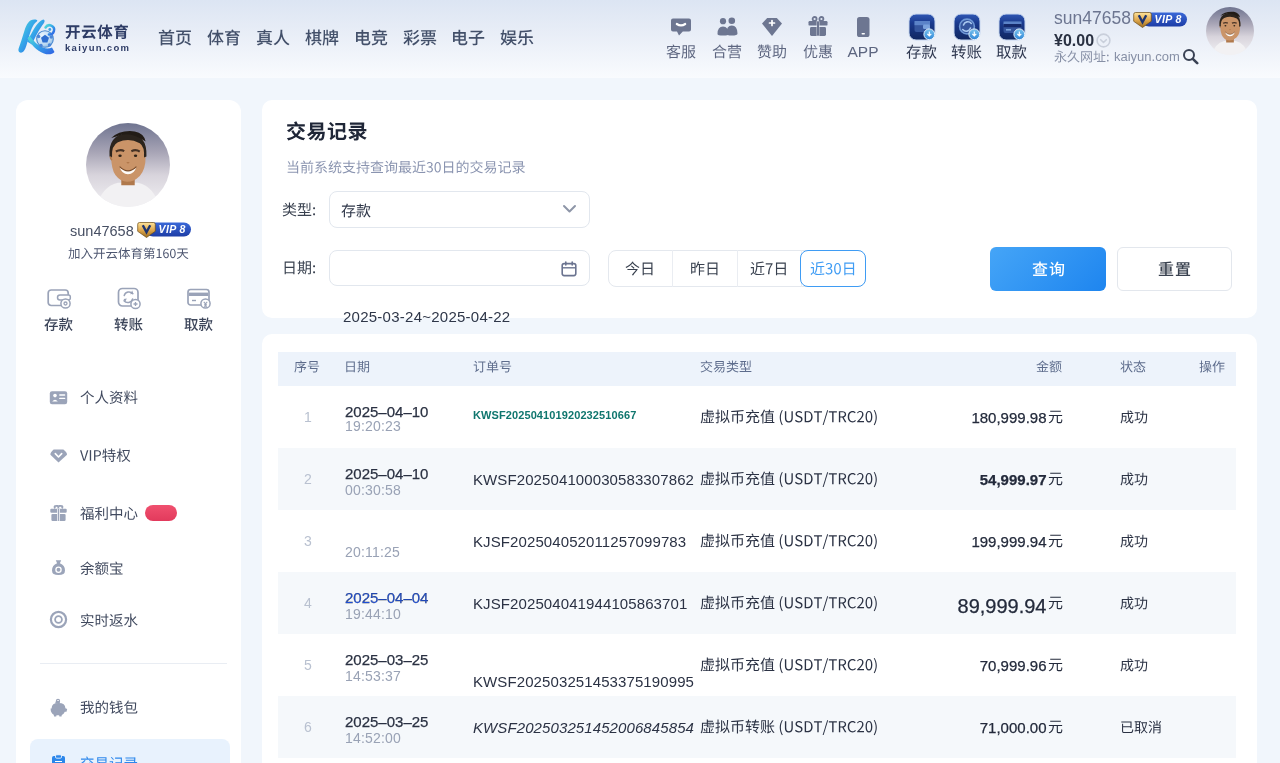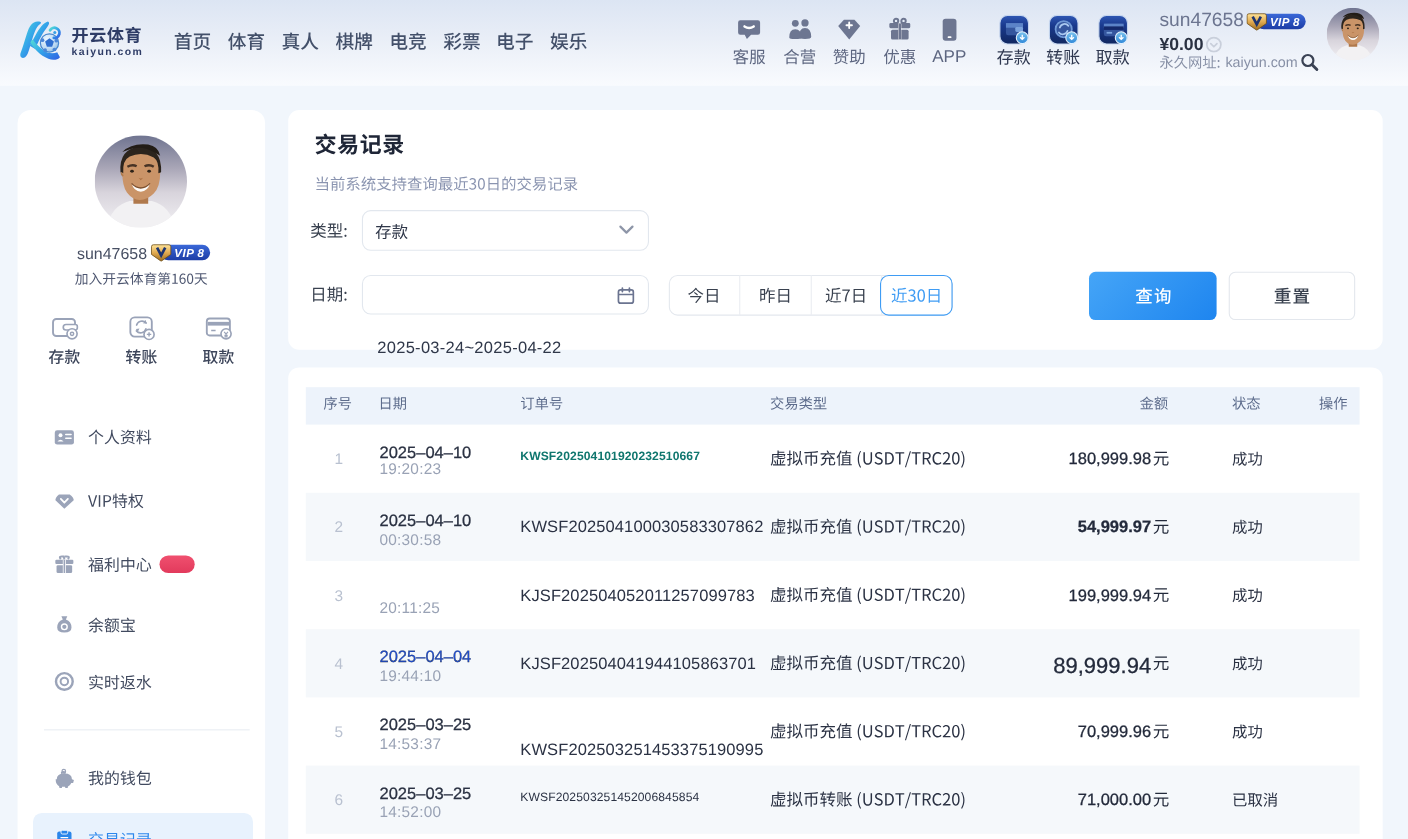--- a/index.html
+++ b/index.html
@@ -959,21 +959,21 @@
     <svg class="r" style="left:1120.0px;top:658.2px" width="30" height="17">
       <g transform="translate(0,12.32) scale(0.014000,-0.014000)" fill="#2b3244">
         <use href="#r6210" x="0"></use>
         <use href="#r529f" x="1000"></use>
       </g>
     </svg>
     <div class="abs" style="left:278px;top:696px;width:958px;height:62px;background:#f5f8fb"></div>
     <div class="t" style="left:308.0px;transform:translateX(-50%);top:720.1px;font-size:14px;color:#b9c1d0;font-weight:400;">6</div>
     <div class="t" style="left:345.0px;top:714.3px;font-size:15px;color:#2a3142;font-weight:400;letter-spacing:0px;-webkit-text-stroke:0.25px #2a3142;">2025–03–25</div>
     <div class="t" style="left:345.0px;top:731.1px;font-size:14px;color:#99a2b5;font-weight:400;letter-spacing:0.2px;">14:52:00</div>
-    <div class="t" style="left:473.0px;top:719.8px;font-size:11px;color:#2b3244;font-weight:400;letter-spacing:0.1px;">KWSF202503251452006845854</div>
+    <div class="t" style="left:473.0px;top:719.8px;font-size:15px;color:#2b3244;font-weight:400;letter-spacing:0.1px;font-style:italic;">KWSF202503251452006845854</div>
     <svg class="r" style="left:700.0px;top:719.3px" width="180" height="18">
       <g transform="translate(0,13.20) scale(0.015000,-0.015000)" fill="#2b3244">
         <use href="#r865a" x="0"></use>
         <use href="#r62df" x="1000"></use>
         <use href="#r5e01" x="2000"></use>
         <use href="#r8f6c" x="3000"></use>
         <use href="#r8d26" x="4000"></use>
         <use href="#r28" x="5224"></use>
         <use href="#r55" x="5562"></use>
         <use href="#r53" x="6283"></use>

